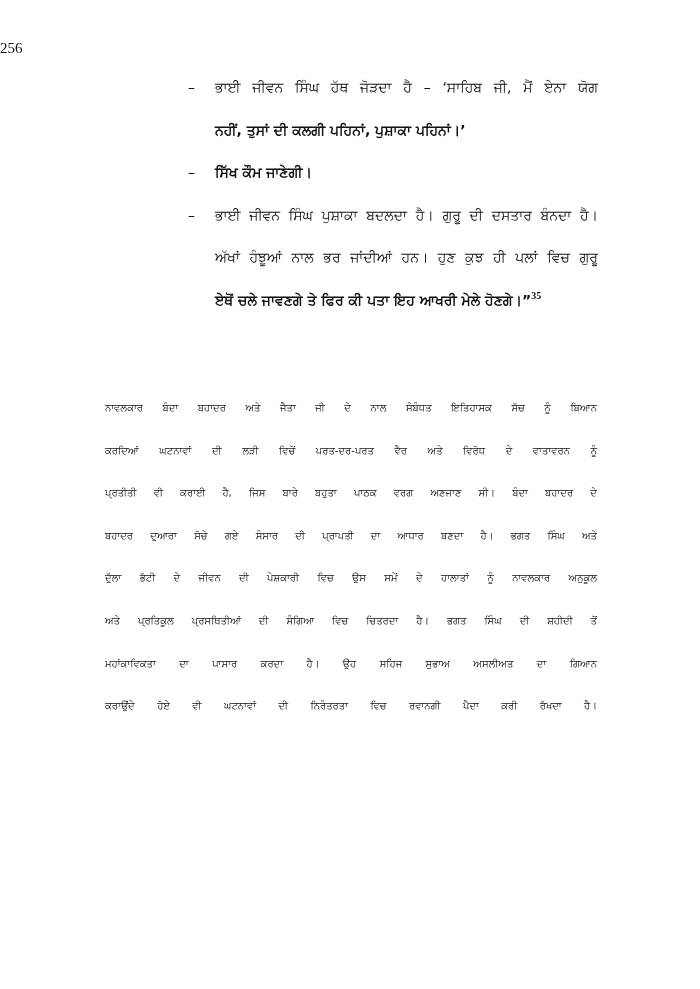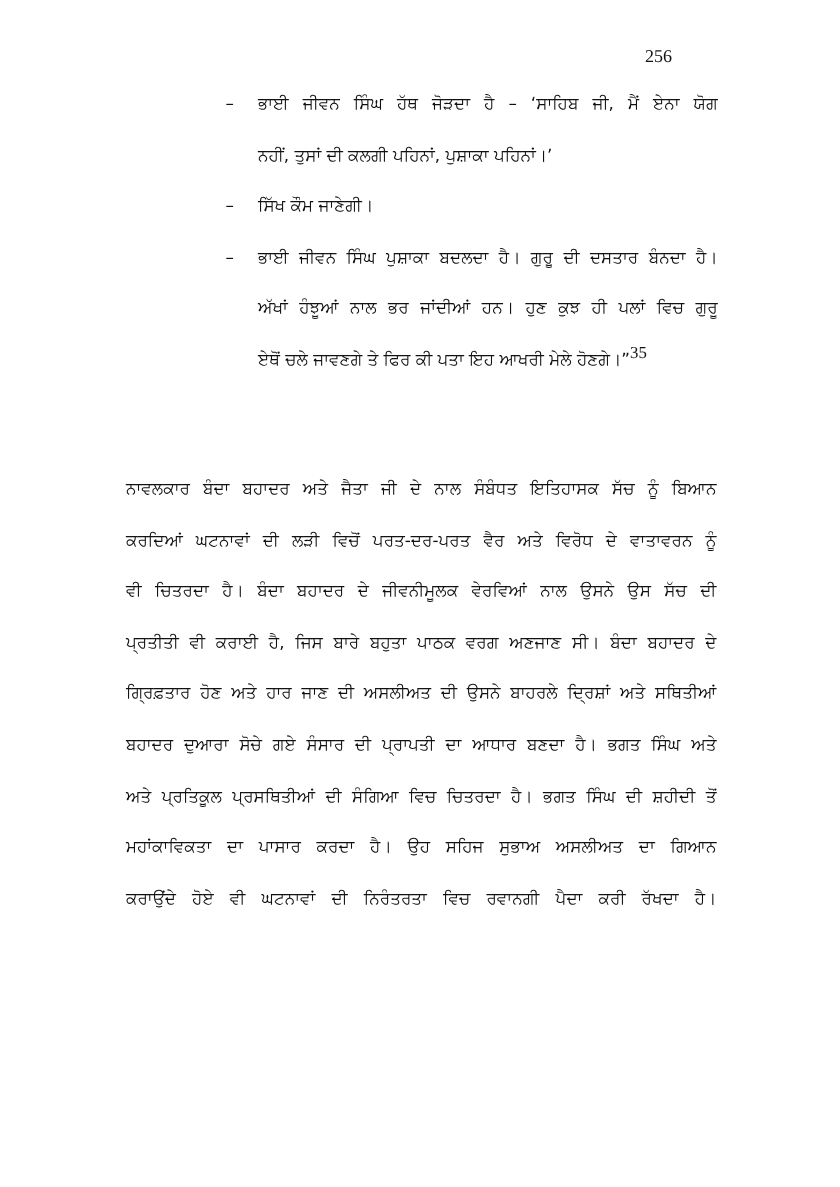--- a/index.html
+++ b/index.html
@@ -13,21 +13,21 @@
       position: relative;
       overflow: hidden;
       color: #111111;
       font-family: "DejaVu Sans", sans-serif;
     }
     .page-number {
       position: absolute;
       top: 40px;
       left: 0;
       width: 560px;
-      text-align: right;
+      text-align: left;
       font-family: "Liberation Serif", serif;
       font-size: 15px;
       color: #111;
     }
     .quote-block {
       position: absolute;
       left: 188px;
       top: 66px;
       width: 410px;
     }
@@ -46,36 +46,37 @@
       display: block;
       font-size: 14px;
       line-height: 42.5px;
       height: 42.5px;
       white-space: nowrap;
       text-align: justify;
       text-align-last: justify;
     }
     .quote-line.last {
       text-align-last: left;
+      font-weight: bold;
     }
     .footnote-ref {
       font-family: "Liberation Serif", serif;
-      font-size: 14px;
+      font-size: 10px;
       vertical-align: super;
       line-height: 0;
     }
     .body-para {
       position: absolute;
       left: 105px;
       top: 387px;
       width: 492px;
     }
     .body-line {
       display: block;
-      font-size: 14px;
+      font-size: 10px;
       line-height: 42.6px;
       height: 42.6px;
       white-space: nowrap;
       text-align: justify;
       text-align-last: justify;
     }
   </style>
 </head>
 <body>
 
@@ -95,20 +96,19 @@
     <span class="quote-dash">–</span>
     <span class="quote-line">ਭਾਈ ਜੀਵਨ ਸਿੰਘ ਪੁਸ਼ਾਕਾ ਬਦਲਦਾ ਹੈ। ਗੁਰੂ ਦੀ ਦਸਤਾਰ ਬੰਨਦਾ ਹੈ।</span>
     <span class="quote-line">ਅੱਖਾਂ ਹੰਝੂਆਂ ਨਾਲ ਭਰ ਜਾਂਦੀਆਂ ਹਨ। ਹੁਣ ਕੁਝ ਹੀ ਪਲਾਂ ਵਿਚ ਗੁਰੂ</span>
     <span class="quote-line last"><span>ਏਥੋਂ ਚਲੇ ਜਾਵਣਗੇ ਤੇ ਫਿਰ ਕੀ ਪਤਾ ਇਹ ਆਖਰੀ ਮੇਲੇ ਹੋਣਗੇ।”</span><span class="footnote-ref">35</span></span>
   </div>
 </div>
 
 <div class="body-para">
   <span class="body-line">ਨਾਵਲਕਾਰ ਬੰਦਾ ਬਹਾਦਰ ਅਤੇ ਜੈਤਾ ਜੀ ਦੇ ਨਾਲ ਸੰਬੰਧਤ ਇਤਿਹਾਸਕ ਸੱਚ ਨੂੰ ਬਿਆਨ</span>
   <span class="body-line">ਕਰਦਿਆਂ ਘਟਨਾਵਾਂ ਦੀ ਲੜੀ ਵਿਚੋਂ ਪਰਤ-ਦਰ-ਪਰਤ ਵੈਰ ਅਤੇ ਵਿਰੋਧ ਦੇ ਵਾਤਾਵਰਨ ਨੂੰ</span>
-  <span class="body-line">ਵੀ ਚਿਤਰਦਾ ਹੈ। ਬੰਦਾ ਬਹਾਦਰ ਦੇ ਜੀਵਨੀਮੂਲਕ ਵੇਰਵਿਆਂ ਨਾਲ ਉਸਨੇ ਉਸ ਸੱਚ ਦੀ</span>
   <span class="body-line">ਪ੍ਰਤੀਤੀ ਵੀ ਕਰਾਈ ਹੈ, ਜਿਸ ਬਾਰੇ ਬਹੁਤਾ ਪਾਠਕ ਵਰਗ ਅਣਜਾਣ ਸੀ। ਬੰਦਾ ਬਹਾਦਰ ਦੇ</span>
-  <span class="body-line">ਗ੍ਰਿਫ਼ਤਾਰ ਹੋਣ ਅਤੇ ਹਾਰ ਜਾਣ ਦੀ ਅਸਲੀਅਤ ਦੀ ਉਸਨੇ ਬਾਹਰਲੇ ਦ੍ਰਿਸ਼ਾਂ ਅਤੇ ਸਥਿਤੀਆਂ</span>
   <span class="body-line">ਬਹਾਦਰ ਦੁਆਰਾ ਸੋਚੇ ਗਏ ਸੰਸਾਰ ਦੀ ਪ੍ਰਾਪਤੀ ਦਾ ਆਧਾਰ ਬਣਦਾ ਹੈ। ਭਗਤ ਸਿੰਘ ਅਤੇ</span>
+  <span class="body-line">ਦੁੱਲਾ ਭੱਟੀ ਦੇ ਜੀਵਨ ਦੀ ਪੇਸ਼ਕਾਰੀ ਵਿਚ ਉਸ ਸਮੇਂ ਦੇ ਹਾਲਾਤਾਂ ਨੂੰ ਨਾਵਲਕਾਰ ਅਨੁਕੂਲ</span>
   <span class="body-line">ਅਤੇ ਪ੍ਰਤਿਕੂਲ ਪ੍ਰਸਥਿਤੀਆਂ ਦੀ ਸੰਗਿਆ ਵਿਚ ਚਿਤਰਦਾ ਹੈ। ਭਗਤ ਸਿੰਘ ਦੀ ਸ਼ਹੀਦੀ ਤੋਂ</span>
   <span class="body-line">ਮਹਾਂਕਾਵਿਕਤਾ ਦਾ ਪਾਸਾਰ ਕਰਦਾ ਹੈ। ਉਹ ਸਹਿਜ ਸੁਭਾਅ ਅਸਲੀਅਤ ਦਾ ਗਿਆਨ</span>
   <span class="body-line">ਕਰਾਉਂਦੇ ਹੋਏ ਵੀ ਘਟਨਾਵਾਂ ਦੀ ਨਿਰੰਤਰਤਾ ਵਿਚ ਰਵਾਨਗੀ ਪੈਦਾ ਕਰੀ ਰੱਖਦਾ ਹੈ।</span>
 </div>
 
 </body></html>

